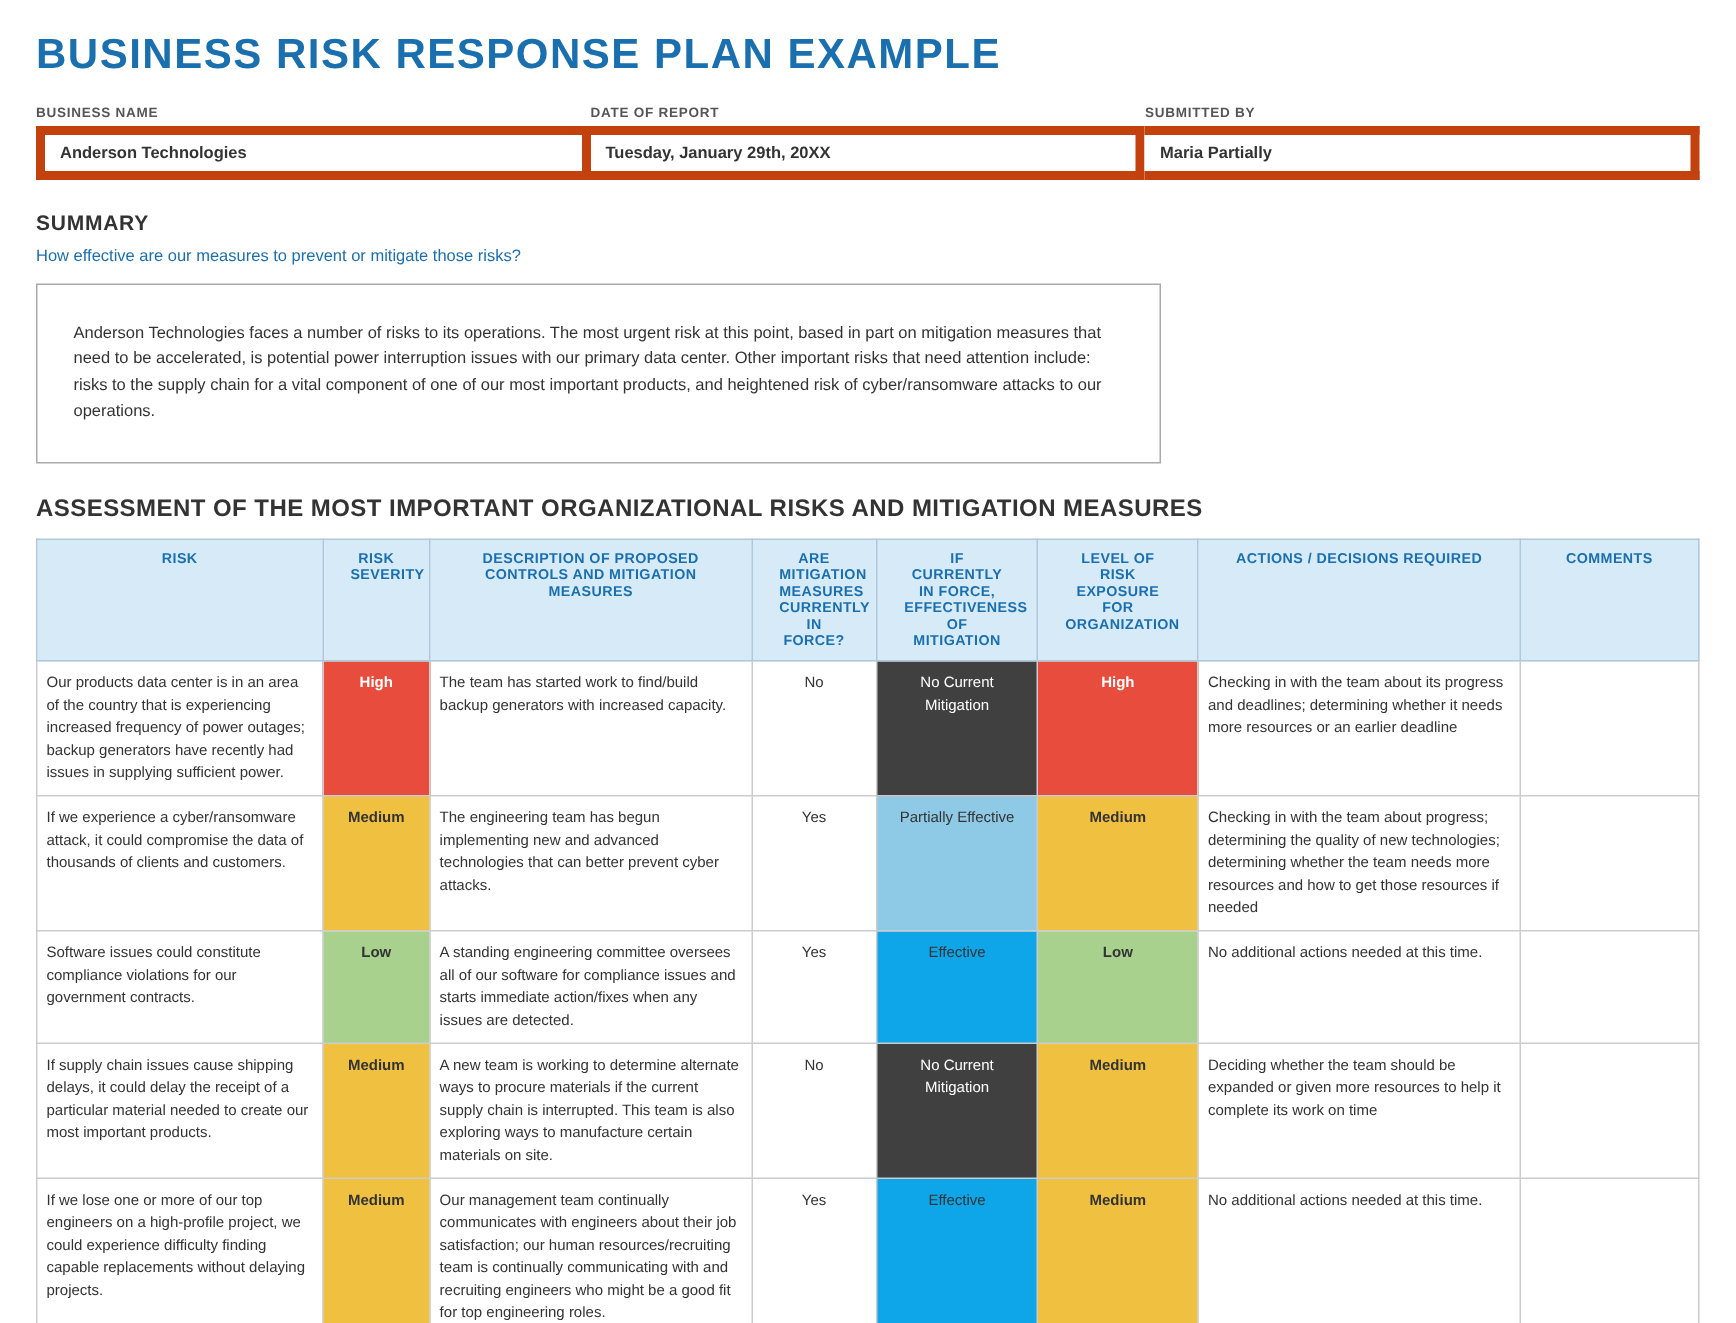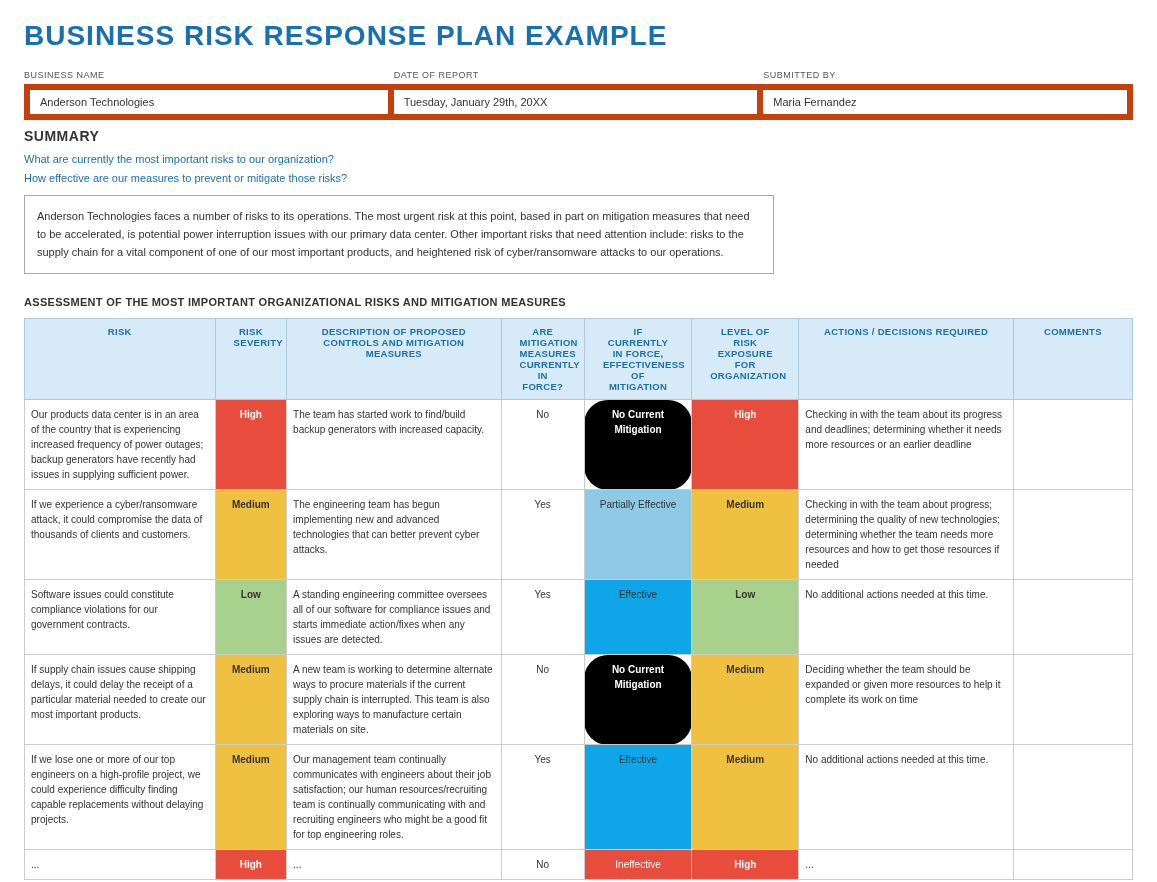--- a/index.html
+++ b/index.html
@@ -14,21 +14,22 @@
     .main-title {
       font-size: 28px;
       font-weight: bold;
       color: #1a6faf;
       letter-spacing: 1px;
       margin-bottom: 18px;
     }
     .meta-section {
       display: flex;
       gap: 0;
-      margin-bottom: 8px;
+      margin-bottom: 20px;
+      font-weight: bold;
     }
     .meta-field {
       flex: 1;
     }
     .meta-label {
       font-size: 9px;
       color: #555;
       letter-spacing: 0.5px;
       margin-bottom: 4px;
       text-transform: uppercase;
@@ -52,29 +53,29 @@
       text-transform: uppercase;
     }
     .summary-questions {
       color: #1a6faf;
       font-size: 11px;
       margin-bottom: 8px;
       line-height: 1.7;
     }
     .summary-box {
       border: 1px solid #aaa;
-      padding: 12px;
+      padding: 24px;
       font-size: 11px;
       line-height: 1.6;
       color: #333;
       max-width: 750px;
       margin-bottom: 22px;
     }
     .assessment-title {
-      font-size: 11px;
+      font-size: 16px;
       font-weight: bold;
       color: #333;
       letter-spacing: 0.3px;
       margin-bottom: 10px;
       text-transform: uppercase;
     }
     table {
       width: 100%;
       border-collapse: collapse;
       table-layout: fixed;
@@ -103,21 +104,21 @@
     .col-inforce { width: 7%; }
     .col-effectiveness { width: 9%; }
     .col-exposure { width: 9%; }
     .col-actions { width: 18%; }
     .col-comments { width: 10%; }
 
     .severity-high { background: #e74c3c; color: #fff; font-weight: bold; text-align: center; }
     .severity-medium { background: #f0c040; color: #333; font-weight: bold; text-align: center; }
     .severity-low { background: #a9d18e; color: #333; font-weight: bold; text-align: center; }
 
-    .eff-no-current { background: #000000; color: #fff; font-weight: bold; text-align: center; border-radius: 24px; }
+    .eff-no-current { background: #404040; color: #fff; font-weight: normal; text-align: center; }
     .eff-partially { background: #8ecae6; color: #333; text-align: center; }
     .eff-effective { background: #0ea5e9; color: #333; text-align: center; }
     .eff-ineffective { background: #e74c3c; color: #fff; font-weight: normal; text-align: center; }
 
     .exp-high { background: #e74c3c; color: #fff; font-weight: bold; text-align: center; }
     .exp-medium { background: #f0c040; color: #333; font-weight: bold; text-align: center; }
     .exp-low { background: #a9d18e; color: #333; font-weight: bold; text-align: center; }
 
     .inforce-cell { text-align: center; }
     .page-wrapper { position: relative; }
@@ -132,27 +133,26 @@
     <div class="meta-field">
       <div class="meta-label">BUSINESS NAME</div>
       <div class="meta-value">Anderson Technologies</div>
     </div>
     <div class="meta-field">
       <div class="meta-label">DATE OF REPORT</div>
       <div class="meta-value">Tuesday, January 29th, 20XX</div>
     </div>
     <div class="meta-field">
       <div class="meta-label">SUBMITTED BY</div>
-      <div class="meta-value">Maria Fernandez</div>
+      <div class="meta-value">Maria Partially</div>
     </div>
   </div>
 
   <div class="section-title">SUMMARY</div>
   <div class="summary-questions">
-    <div>What are currently the most important risks to our organization?</div>
     <div>How effective are our measures to prevent or mitigate those risks?</div>
   </div>
   <div class="summary-box">Anderson Technologies faces a number of risks to its operations. The most urgent risk at this point, based in part on mitigation measures that need to be accelerated, is potential power interruption issues with our primary data center. Other important risks that need attention include: risks to the supply chain for a vital component of one of our most important products, and heightened risk of cyber/ransomware attacks to our operations.</div>
 
   <div class="assessment-title">ASSESSMENT OF THE MOST IMPORTANT ORGANIZATIONAL RISKS AND MITIGATION MEASURES</div>
 
   <table>
     <thead>
       <tr>
         <th class="col-risk">RISK</th>

